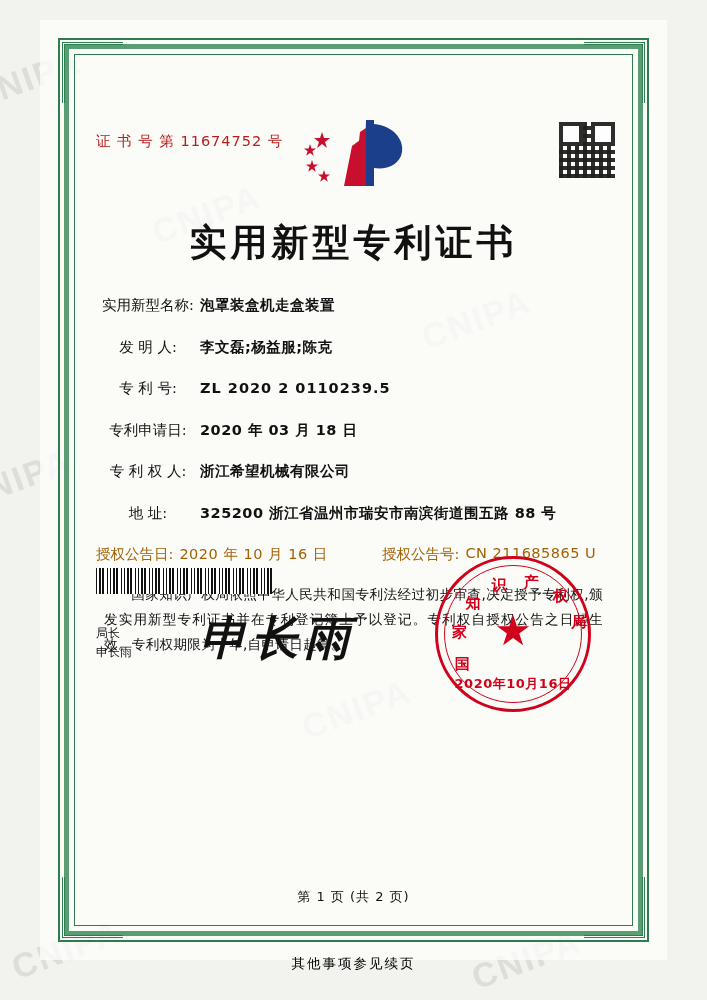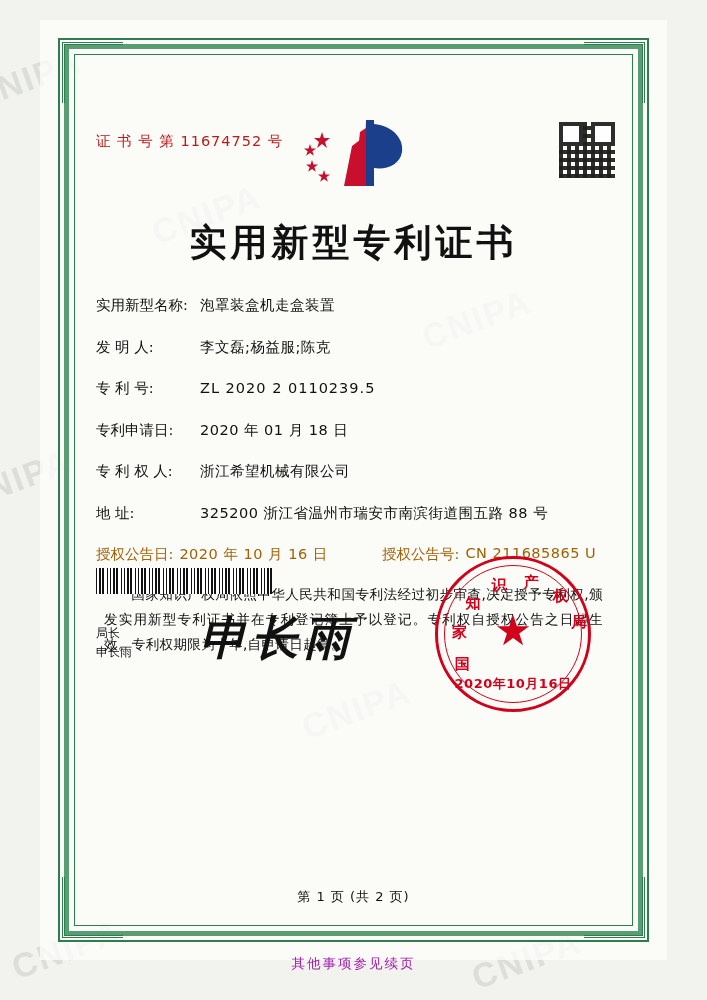--- a/index.html
+++ b/index.html
@@ -139,29 +139,31 @@
     left: 8px;
     right: 8px;
     top: 228px;
   }
   .field {
     display: flex;
     align-items: baseline;
     margin-bottom: 22.5px;
     font-size: 14.5px;
     color: #111;
+    text-align: center;
   }
   .field .label {
     width: 104px;
     flex: 0 0 104px;
     letter-spacing: 0px;
     white-space: nowrap;
   }
   .field .value {
     letter-spacing: 0.5px;
+    font-weight: bold;
   }
   .field .value.mono {
     font-family: "DejaVu Sans", sans-serif;
     letter-spacing: 1px;
   }
 
   .field-row2 {
     display: flex;
     align-items: baseline;
     font-size: 14.5px;
@@ -276,21 +278,21 @@
     font-size: 13px;
     color: #111;
     letter-spacing: 1px;
   }
   .outside-footer {
     position: absolute;
     left: 0; right: 0;
     top: 955px;
     text-align: center;
     font-size: 13.5px;
-    color: #a21caf;
+    color: #000000;
     letter-spacing: 2px;
     z-index: 2;
   }
 </style>
 </head>
 <body>
 
 <div class="watermarks">
   <div class="wm" style="left:-30px; top:60px;">CNIPA</div>
   <div class="wm" style="left:420px; top:300px;">CNIPA</div>
@@ -348,21 +350,21 @@
         <div class="value">李文磊;杨益服;陈克</div>
       </div>
 
       <div class="field">
         <div class="label">专 利 号:</div>
         <div class="value mono">ZL 2020 2 0110239.5</div>
       </div>
 
       <div class="field">
         <div class="label">专利申请日:</div>
-        <div class="value">2020 年 01 月 18 日</div>
+        <div class="value">2020 年 03 月 18 日</div>
       </div>
 
       <div class="field">
         <div class="label">专 利 权 人:</div>
         <div class="value">浙江希望机械有限公司</div>
       </div>
 
       <div class="field">
         <div class="label">地 址:</div>
         <div class="value">325200 浙江省温州市瑞安市南滨街道围五路 88 号</div>

